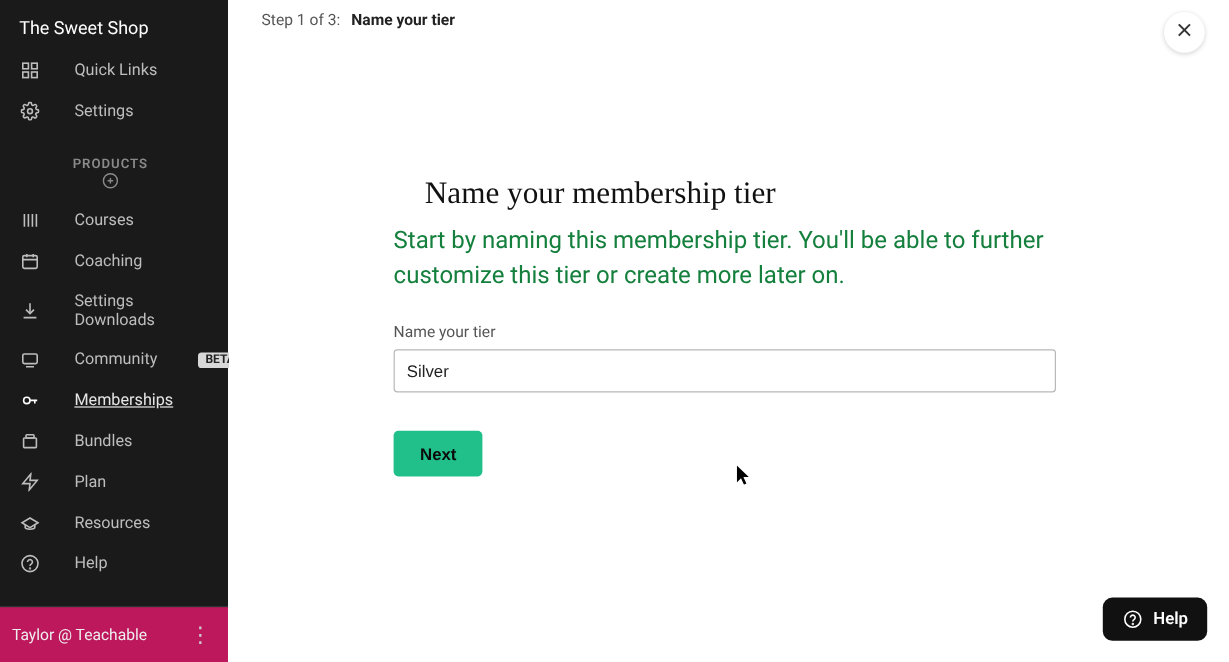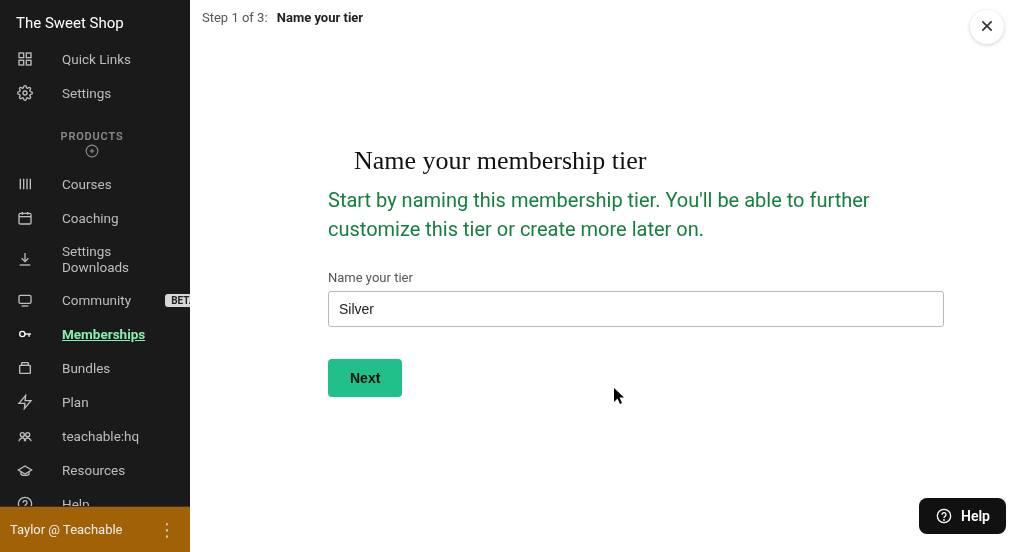--- a/index.html
+++ b/index.html
@@ -33,21 +33,21 @@
     display: flex;
     align-items: center;
     gap: 28px;
     padding: 8px 16px;
     font-size: 13.5px;
     color: #bdbdbd;
     cursor: pointer;
   }
   .nav-item .icon { width: 18px; height: 18px; display:flex; align-items:center; justify-content:center; flex-shrink:0; }
   .nav-item .icon svg { stroke: #bdbdbd; }
-  .nav-item.active .label { color: #86efac; text-decoration: underline; font-weight: 700; }
+  .nav-item.active .label { color: #e5e5e5; text-decoration: underline; font-weight: 400; }
   .nav-item.active .icon svg { stroke: #fff; }
   .section-header {
     display: flex;
     justify-content: space-between;
     align-items: center;
     padding: 20px 16px 8px 10px;
     font-size: 11px;
     letter-spacing: 0.8px;
     color: #8a8a8a;
     font-weight: 600;
@@ -58,39 +58,39 @@
     background: #d8d8d8;
     color: #222;
     font-size: 10px;
     font-weight: 700;
     padding: 1px 6px;
     border-radius: 3px;
     margin-left: 6px;
   }
   .sidebar-footer {
     border-top: 1px solid #333;
-    background: #a16207;
+    background: #be185d;
     display: flex;
     align-items: center;
     justify-content: space-between;
     padding: 12px 8px 12px 10px;
     font-size: 13px;
     color: #eee;
   }
   .footer-actions { color:#ccc; font-size:18px; cursor:pointer; padding:0 6px; }
 
   
   .main {
     flex: 1;
     position: relative;
     background: #fff;
     height: 552px;
   }
   .step-bar {
-    padding: 10px 12px;
+    padding: 10px 28px;
     font-size: 13px;
     color: #222;
     border-bottom: 1px solid transparent;
   }
   .step-bar .step-label { color: #555; }
   .step-bar .step-title { font-weight: 700; margin-left: 6px; }
   .close-btn {
     position: absolute;
     top: 10px;
     right: 20px;
@@ -124,21 +124,21 @@
     line-height: 1.45;
     margin-bottom: 26px;
   }
   .field-label {
     font-size: 13px;
     color: #555;
     margin-bottom: 6px;
     display: block;
   }
   .text-input {
-    width: 616px;
+    width: 552px;
     padding: 9px 10px;
     font-size: 14px;
     border: 1px solid #b8b8b8;
     border-radius: 3px;
     outline: none;
     color: #222;
   }
   .next-btn {
     margin-top: 32px;
     background: #21c08b;
@@ -283,31 +283,20 @@
       <span class="icon">
         <svg width="16" height="16" viewBox="0 0 24 24" fill="none" stroke="currentColor" stroke-width="2">
             <polygon points="13 2 3 14 12 14 11 22 21 10 12 10 13 2"></polygon>
           </svg>
       </span>
       <span class="label">Plan</span>
     </div>
     <div class="nav-item">
       <span class="icon">
         <svg width="16" height="16" viewBox="0 0 24 24" fill="none" stroke="currentColor" stroke-width="2">
-            <circle cx="8" cy="10" r="3"></circle>
-            <circle cx="16" cy="10" r="3"></circle>
-            <path d="M3 20c0-3 3-5 5-5s5 2 5 5"></path>
-            <path d="M11 20c0-3 3-5 5-5s5 2 5 5"></path>
-          </svg>
-      </span>
-      <span class="label">teachable:hq</span>
-    </div>
-    <div class="nav-item">
-      <span class="icon">
-        <svg width="16" height="16" viewBox="0 0 24 24" fill="none" stroke="currentColor" stroke-width="2">
             <path d="M22 12l-10 6L2 12l10-6 10 6z"></path>
             <path d="M6 14v4c0 1 3 2 6 2s6-1 6-2v-4"></path>
           </svg>
       </span>
       <span class="label">Resources</span>
     </div>
     <div class="nav-item">
       <span class="icon">
         <svg width="16" height="16" viewBox="0 0 24 24" fill="none" stroke="currentColor" stroke-width="2">
             <circle cx="12" cy="12" r="10"></circle>

